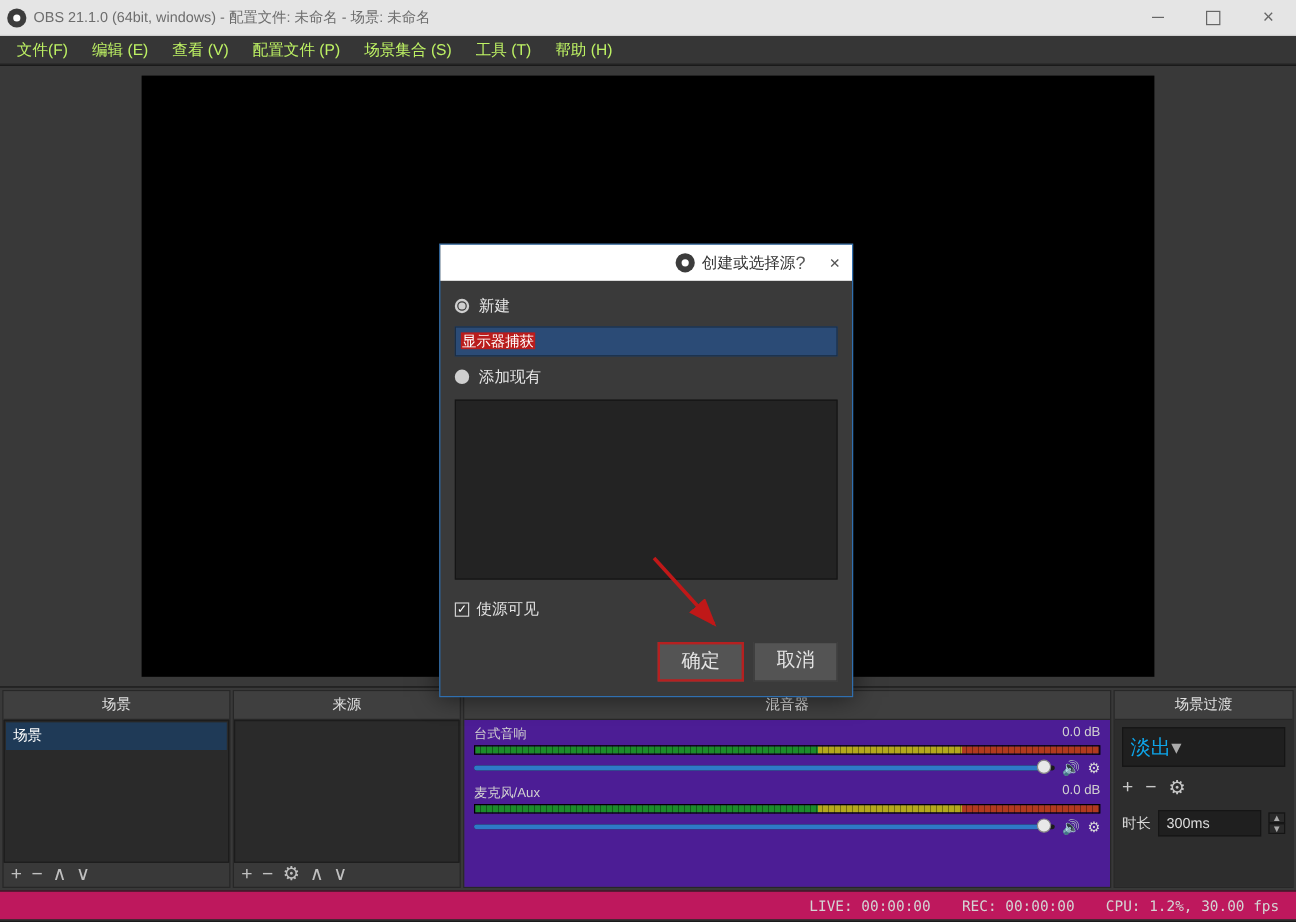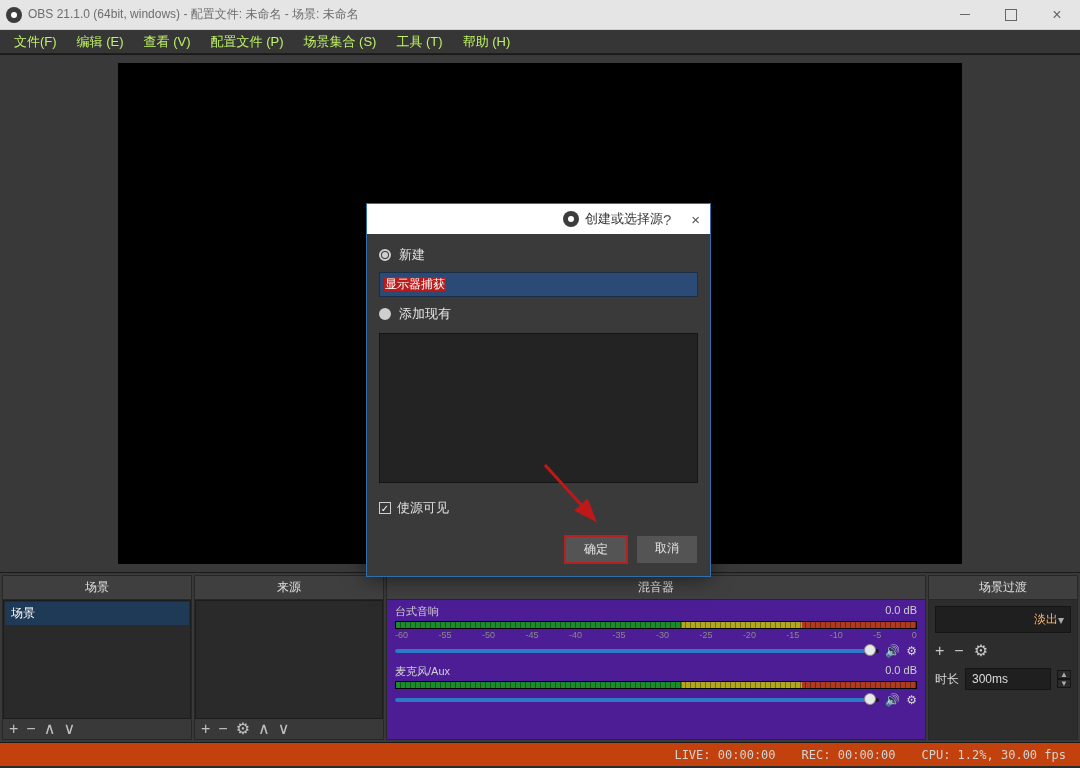--- a/index.html
+++ b/index.html
@@ -130,41 +130,41 @@
   .ticks{display:flex;justify-content:space-between;font-size:9px;color:#8a8a8a;margin-top:1px;}
   .slider-row{display:flex;align-items:center;gap:6px;margin-top:4px;}
   .slider-track{flex:1;height:4px;background:#1b1b1b;border-radius:2px;position:relative;}
   .slider-fill{position:absolute;left:0;top:0;bottom:0;background:#2e79c7;border-radius:2px;}
   .slider-handle{position:absolute;top:-5px;width:12px;height:12px;border-radius:50%;background:#e8e8e8;border:1px solid #888;}
   .sound-icon::before{content:"🔊";font-size:12px;}
 
   
   .trans-body{padding:6px;background:#2d2d2d;flex:1;display:flex;flex-direction:column;gap:8px;}
   .combo{
-    background:#1f1f1f;border:1px solid #151515;padding:4px 6px;color:#fdba74;
-    display:flex;justify-content:flex-end;align-items:center;font-size:12px;
+    background:#1f1f1f;border:1px solid #151515;padding:4px 6px;color:#0ea5e9;
+    display:flex;justify-content:flex-start;align-items:center;font-size:17px;
   }
   .combo .caret::before{content:"▾";color:#aaa;}
   .trans-row{display:flex;align-items:center;gap:6px;}
   .spin{
     flex:1;background:#1f1f1f;border:1px solid #151515;padding:3px 6px;color:#ddd;font-size:12px;
   }
   .spin-btns{display:flex;flex-direction:column;}
   .spin-btns span{font-size:8px;line-height:7px;color:#aaa;padding:0 2px;border:1px solid #151515;background:#2a2a2a;}
   .inline-toolbar{display:flex;gap:10px;align-items:center;color:#c8c8c8;font-size:16px;}
 
   
   .controls-body{padding:4px;background:#2d2d2d;flex:1;display:flex;flex-direction:column;gap:2px;}
   .ctrl-btn{
     background:#444;border:1px solid #2a2a2a;color:#e4e4e4;padding:5px 0;text-align:center;font-size:12px;
   }
 
   
   .statusbar{
-    height:24px;background:#c2410c;border-top:1px solid #1a1a1a;
+    height:24px;background:#be185d;border-top:1px solid #1a1a1a;
     display:flex;justify-content:flex-end;align-items:center;gap:26px;
     padding:0 14px;color:#d4d4d4;font-family:Consolas,monospace;font-size:12px;
   }
 
   
   .modal {
     position:absolute;
     left: 366px; top: 203px;
     width: 345px;
     background:#3a3a3a;
@@ -191,21 +191,21 @@
     font-size:12px;margin-left:0px;
   }
   .text-input span{background:#b91c1c;color:#fff;padding:0 1px;}
   .radio.filled{background:#cfcfcf;}
   .listbox{
     height:150px;background:#232323;border:1px solid #151515;margin-top:2px;
   }
   .check-row{display:flex;align-items:center;gap:6px;color:#e0e0e0;font-size:13px;margin-top:8px;}
   .checkbox{width:12px;height:12px;border:1px solid #cfcfcf;display:flex;align-items:center;justify-content:center;font-size:10px;color:#fff;}
   .modal-buttons{display:flex;justify-content:flex-end;gap:8px;margin-top:10px;}
-  .mbtn{padding:4px 18px;font-size:12px;color:#e4e4e4;background:#545454;border:1px solid #3a3a3a;}
+  .mbtn{padding:4px 18px;font-size:16px;color:#e4e4e4;background:#545454;border:1px solid #3a3a3a;}
   .mbtn.primary{border:2px solid #b62020;background:#545454;}
 
   
   .arrow{
     position:absolute;
     left:540px; top:460px;
     width:70px;height:70px;
     pointer-events:none;
   }
 </style>
@@ -268,35 +268,20 @@
   <div class="panel" style="flex:1">
     <div class="panel-header">混音器</div>
     <div class="mixer-body">
 
       <div class="mixer-row">
         <div class="mixer-label">
           <span>台式音响</span>
           <span>0.0 dB</span>
         </div>
         <div class="meter"></div>
-        <div class="ticks">
-          <span>-60</span>
-            <span>-55</span>
-            <span>-50</span>
-            <span>-45</span>
-            <span>-40</span>
-            <span>-35</span>
-            <span>-30</span>
-            <span>-25</span>
-            <span>-20</span>
-            <span>-15</span>
-            <span>-10</span>
-            <span>-5</span>
-            <span>0</span>
-        </div>
         <div class="slider-row">
           <div class="slider-track">
             <div class="slider-fill" style="width:98%"></div>
             <div class="slider-handle" style="left:calc(98% - 6px)"></div>
           </div>
           <span class="sound-icon"></span>
           <span class="gear-icon"></span>
         </div>
       </div>
 

